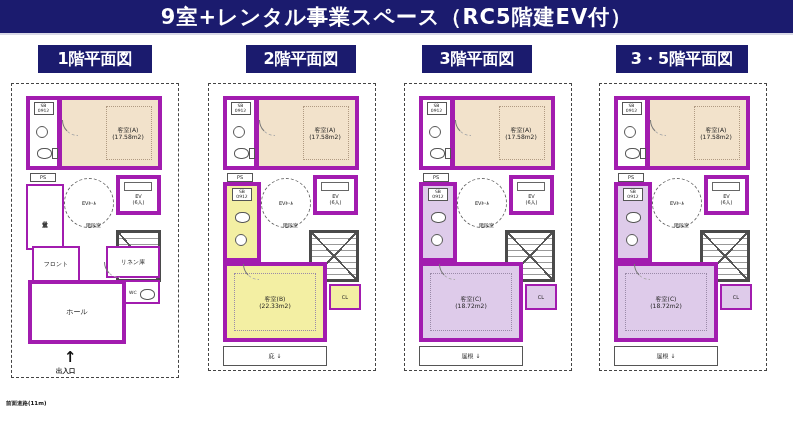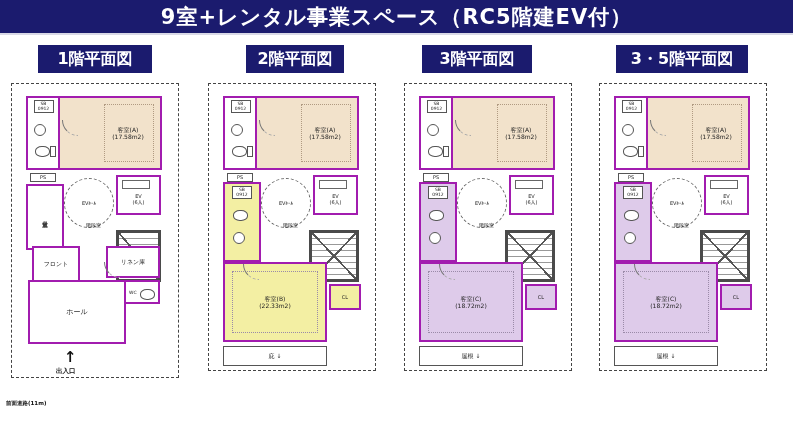--- a/index.html
+++ b/index.html
@@ -4,21 +4,21 @@
 <style>
   html,body{margin:0;padding:0;background:#fff;}
   body{width:793px;height:430px;position:relative;overflow:hidden;font-family:"DejaVu Sans",sans-serif;}
   .titlebar{position:absolute;left:0;top:0;width:793px;height:35px;background:#1b1b6e;color:#fff;
     display:flex;align-items:center;justify-content:center;font-size:21px;font-weight:bold;letter-spacing:1px;
     border-bottom:2px solid #d9d9e6;box-sizing:border-box;}
   .floor-tag{position:absolute;top:45px;height:28px;background:#1b1b6e;color:#fff;display:flex;
     align-items:center;justify-content:center;font-weight:bold;font-size:16px;box-sizing:border-box;}
   .plan{position:absolute;top:80px;width:196px;height:348px;}
   .bd{position:absolute;border:1.5px dashed #444;box-sizing:border-box;}
-  .rm{position:absolute;box-sizing:border-box;border:2px solid #a21caf;background:#fff;display:flex;
+  .rm{position:absolute;box-sizing:border-box;border:4px solid #a21caf;background:#fff;display:flex;
     align-items:center;justify-content:center;text-align:center;color:#222;line-height:1.25;}
   .t2{border-width:2px;}
   .t1{border-width:1.5px;border-color:#555;}
   .beige{background:#f2e2cb;}
   .yellow{background:#f3efa3;}
   .purple{background:#decbea;}
   .lbl{position:absolute;color:#111;white-space:nowrap;}
   .sb{position:absolute;left:50%;transform:translateX(-50%);top:2px;width:18px;border:1px solid #555;
     background:#fff;font-size:4.5px;line-height:1.2;text-align:center;color:#222;}
   .basin{position:absolute;width:10px;height:10px;border:1px solid #555;border-radius:50%;background:#fff;}
@@ -36,21 +36,21 @@
   .dot{position:absolute;border:1px dotted #b09a82;}
   .dot2{position:absolute;border:1px dotted #9a8aa8;}
   .evcar{position:absolute;left:4px;top:3px;width:26px;height:7px;border:1px solid #666;background:#fff;}
 </style>
 </head>
 <body>
 
 <div class="titlebar">9室+レンタル事業スペース（RC5階建EV付）</div>
 
 <div class="floor-tag" style="left:38px;width:114px;">1階平面図</div>
-<div class="floor-tag" style="left:246px;width:98px;">2階平面図</div>
+<div class="floor-tag" style="left:246px;width:110px;">2階平面図</div>
 <div class="floor-tag" style="left:422px;width:110px;">3階平面図</div>
 <div class="floor-tag" style="left:616px;width:132px;">3・5階平面図</div>
 
 <div class="plan" style="left:6px;">
   <div class="bd" style="left:5px;top:3px;width:168px;height:295px;"></div>
 
   <div class="rm" style="left:20px;top:16px;width:35px;height:74px;">
     <div class="sb">SB 0912</div>
     <div class="basin" style="left:6px;top:26px;"></div>
     <div class="toilet" style="left:7px;top:48px;"></div>

